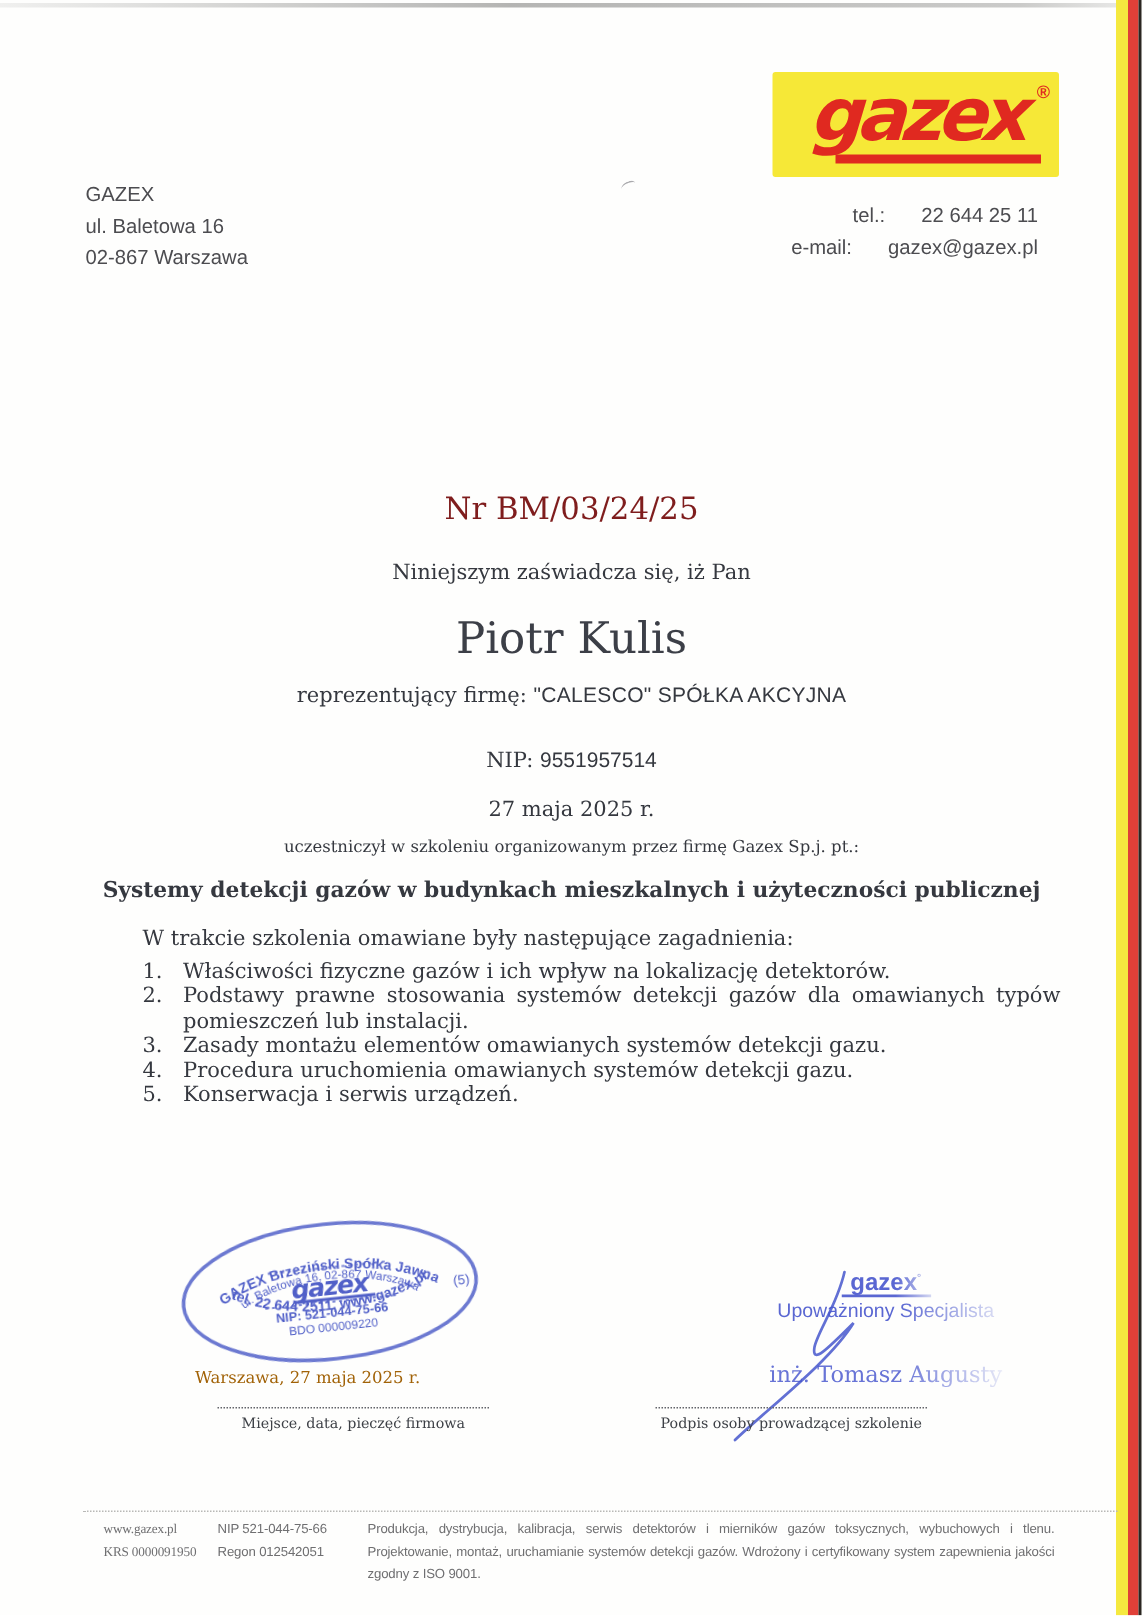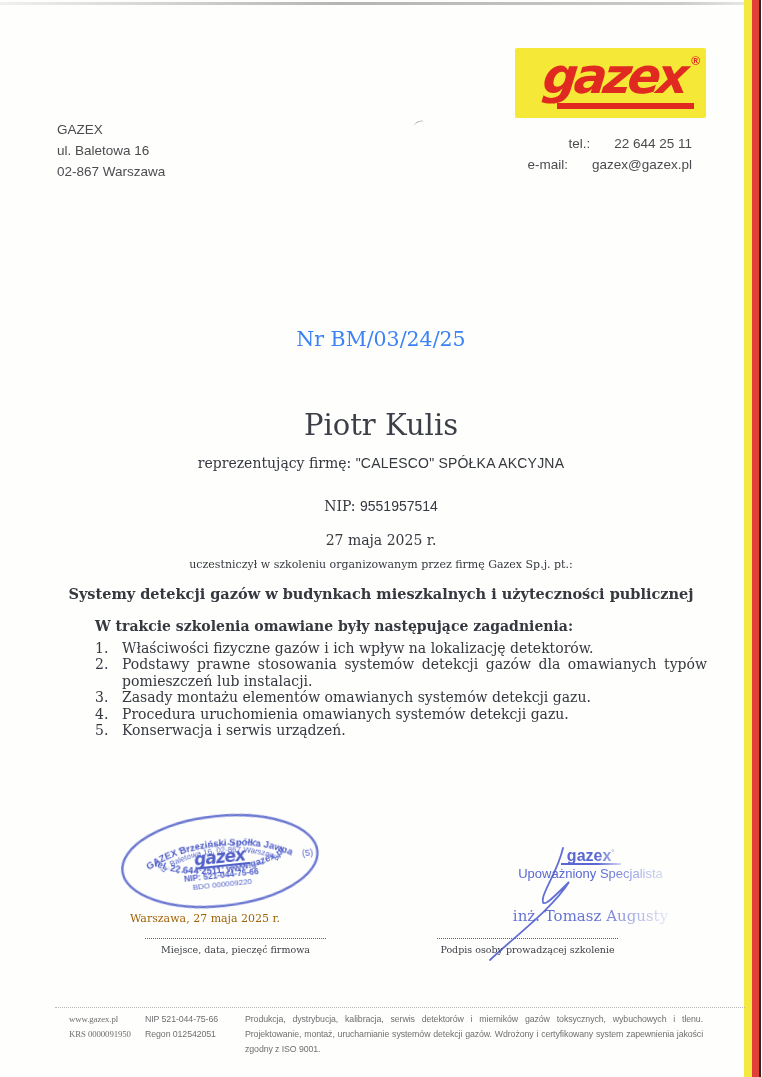--- a/index.html
+++ b/index.html
@@ -26,33 +26,33 @@
   .logo-box{position:absolute;left:515px;top:48px;width:191px;height:70px;border-radius:2px;}
   .logo-text{position:absolute;left:14px;top:-6px;width:170px;text-align:center;
     font-family:"DejaVu Sans","Liberation Sans",sans-serif;font-weight:bold;font-style:italic;
     font-size:49px;letter-spacing:-4px;transform:skewX(-6deg);line-height:70px;}
   .logo-reg{position:absolute;right:6px;top:6px;font-size:12px;font-weight:bold;font-style:normal;
     font-family:"Liberation Sans",sans-serif;}
   .logo-underline{position:absolute;left:42px;right:12px;bottom:9px;height:6px;}
   
   .cline{position:absolute;left:60px;width:642px;text-align:center;}
   .title{top:288px;font-size:26px;letter-spacing:.5px;color:#41454f;}
-  .cert-no{top:327px;font-size:20.5px;color:#3b82f6;}
+  .cert-no{top:327px;font-size:20.5px;color:#7f1d1d;}
   .intro{top:374px;font-size:14px;}
   .person{top:408px;font-size:29px;color:#3c3f47;}
   .repline{top:455px;font-size:14px;}
   .repline .company-sans{font-family:"Liberation Sans",sans-serif;font-size:14px;letter-spacing:.2px;}
   .nipline{top:498px;font-size:14px;}
   .nipline .nip-sans{font-family:"Liberation Sans",sans-serif;}
   .dateline{top:532px;font-size:14px;}
   .partline{top:558px;font-size:11px;}
   .courseline{top:585px;font-size:14.5px;font-weight:bold;}
   
   .topics-wrap{position:absolute;left:95px;top:618px;width:612px;font-size:14px;line-height:16.5px;}
-  .topics-intro{margin:0 0 5px 0;font-weight:bold;}
+  .topics-intro{margin:0 0 5px 0;}
   .topic{display:flex;margin:0;}
   .topic .num{width:27px;flex:none;}
   .topic .txt{flex:1;text-align:justify;}
   
   .stamp{position:absolute;left:118px;top:812px;width:204px;height:100px;
     transform:rotate(-6deg);opacity:.92;filter:blur(.3px);}
   
   .place-date{position:absolute;left:130px;top:912px;width:216px;text-align:left;font-size:11px;color:#a16207;}
   .dotline{position:absolute;top:938px;border-top:1.7px dotted #63646a;height:0;}
   .dotline.left{left:145px;width:181px;}
@@ -114,20 +114,21 @@
 
   <div class="logo-box" style="background:#f6e837;">
     <div class="logo-text" style="color:#e02920;">
       <span>gazex</span>
     </div>
     <span class="logo-reg" style="color:#e02920;">®</span>
     <div class="logo-underline" style="background:#e02920;"></div>
   </div>
 
   <div class="cline cert-no">Nr BM/03/24/25</div>
+  <div class="cline intro">Niniejszym zaświadcza się, iż Pan</div>
   <div class="cline person">Piotr Kulis</div>
   <div class="cline repline">
     <span>reprezentujący firmę: </span><span class="company-sans">"CALESCO" SPÓŁKA AKCYJNA</span>
   </div>
   <div class="cline nipline">
     <span>NIP: </span><span class="nip-sans">9551957514</span>
   </div>
   <div class="cline dateline">27 maja 2025 r.</div>
   <div class="cline partline">uczestniczył w szkoleniu organizowanym przez firmę Gazex Sp.j. pt.:</div>
   <div class="cline courseline">Systemy detekcji gazów w budynkach mieszkalnych i użyteczności publicznej</div>

